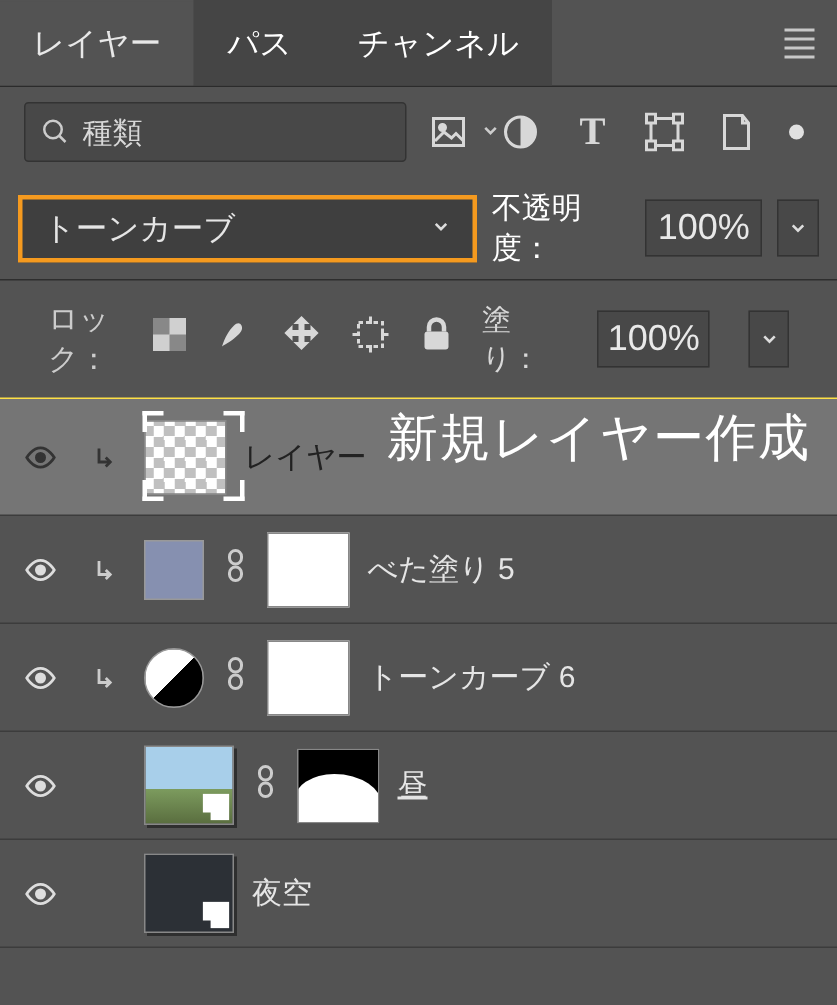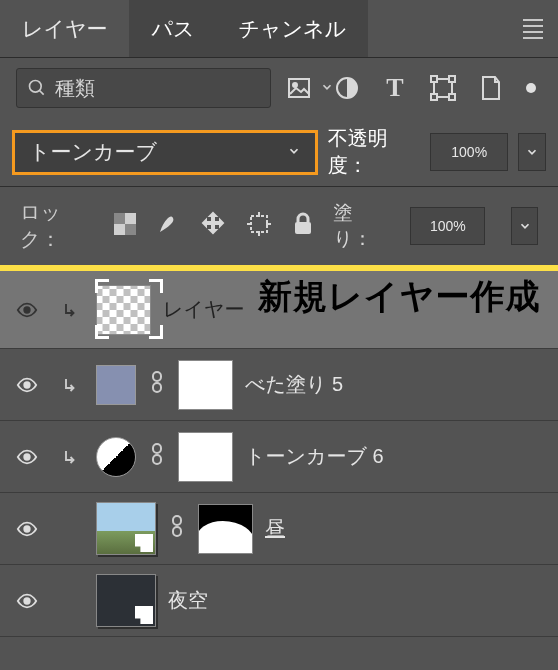--- a/index.html
+++ b/index.html
@@ -16,43 +16,43 @@
 .search-wrap { background:#484848; border:1px solid #333; border-radius:3px; display:flex; align-items:center; height:40px; width:255px; padding:0 10px;}
 .search-icon {font-size:18px;color:#ccc;}
 .search-input { flex:1; background:transparent; border:none; color:#d8d8d8; font-size:20px; padding-left:8px; outline:none;}
 .chev { margin-left:auto; font-size:14px; color:#ccc;}
 .filter-icons { display:flex; gap:22px; align-items:center; margin-left:auto; padding-right:6px;}
 .ficon{ width:26px; height:26px; display:flex; align-items:center; justify-content:center; color:#d8d8d8; font-size:20px;}
 .blend-row { display:flex; align-items:center; gap:10px; padding:7px 12px;}
 .blend-select { border:3px solid #f59a1f; background:#3f3f3f; height:45px; width:328px; display:flex; align-items:center; padding:0 14px; font-size:21px; color:#e5e5e5;}
 .blend-select .chev{ margin-left:auto;}
 .opacity-label{ font-size:20px; color:#ffffff;}
-.value-box{ background:#484848; border:1px solid #333; height:38px; width:84px; display:flex; align-items:center; justify-content:center; font-size:14px; color:#e8e8e8;}
+.value-box{ background:#484848; border:1px solid #333; height:38px; width:84px; display:flex; align-items:center; justify-content:center; font-size:24px; color:#e8e8e8;}
 .chev-btn{ background:#484848; border:1px solid #333; height:38px; width:30px; display:flex; align-items:center; justify-content:center; font-size:13px;}
-.lock-row{ display:flex; align-items:center; gap:20px; padding:12px 20px; border-bottom:6px solid #fde047; border-top:1px solid #2e2e2e;}
+.lock-row{ display:flex; align-items:center; gap:20px; padding:12px 32px; border-bottom:1px solid #fde047; border-top:1px solid #2e2e2e;}
 .lock-label{ font-size:20px;color:#ccc;}
 .fill-area{ margin-left:auto; display:flex; align-items:center; gap:26px;}
 .layers{ }
 .layer{ display:flex; align-items:center; height:72px; border-bottom:1px solid #3c3c3c; padding:0 12px; gap:12px; position:relative;}
 .layer.selected{ background:#757575; height:78px;}
 .vis{ width:30px; display:flex; justify-content:center;}
 .eye svg{ width:22px; height:22px;}
 .indent{ display:flex; width:30px; justify-content:center; color:#ccc; font-size:18px;}
 .clip-arrow{ transform: rotate(0deg); }
 .thumb{ width:55px; height:50px; border:1px solid #888; background:#fff; position:relative;}
 .thumb.checker{ background: repeating-conic-gradient(#c0c0c0 0% 25%, #fff 0% 50%) 50% / 14px 14px; }
 .thumb.adj-circle{ background: linear-gradient(135deg,#fff 50%, #000 50%); border-radius:50%; width:40px; height:40px; border:1px solid #999;}
 .thumb.color-fill{ width:40px; height:40px; background:#8690b0; border:1px solid #999;}
 .chain{ font-size:18px; color:#ccc; padding:0 2px;}
 .mask{ width:55px; height:50px; background:#fff; border:1px solid #888;}
 .mask.irregular{ background:#000; position:relative; overflow:hidden;}
 .mask.irregular::before{ content:''; position:absolute; top:35%; left:-5%; right:-5%; height:90%; background:#fff; border-radius:50% 60% 40% 50% / 45% 55% 40% 50%;}
 .label{ font-size:20px; color:#e5e5e5;}
 .label.underline{ text-decoration:underline;}
-.annotation{ position:absolute; left:258px; top:3px; font-size:34px; font-weight:700; color:#000000; letter-spacing:1px; white-space:nowrap;}
+.annotation{ position:absolute; left:258px; top:3px; font-size:34px; font-weight:400; color:#ffffff; letter-spacing:1px; white-space:nowrap;}
 .sel-bracket{ position:absolute; left:95px; top:8px; width:68px; height:60px; pointer-events:none;}
 .sel-bracket span{ position:absolute; width:14px; height:14px; border:3px solid #fff;}
 .sel-bracket .tl{ top:0; left:0; border-right:none; border-bottom:none;}
 .sel-bracket .tr{ top:0; right:0; border-left:none; border-bottom:none;}
 .sel-bracket .bl{ bottom:0; left:0; border-right:none; border-top:none;}
 .sel-bracket .br{ bottom:0; right:0; border-left:none; border-top:none;}
 .photo-thumb{ background: linear-gradient(#a8cfea 0%, #a8cfea 55%, #7c9b5e 55%, #5a6e3f 100%); width:60px; height:53px; position:relative; border:1px solid #888; box-shadow:2px 2px 0 #2f2f2f;}
 .photo-thumb::after{ content:''; position:absolute; right:2px; bottom:2px; width:18px; height:18px; background:#fff; clip-path: polygon(0 0, 100% 0, 100% 100%, 30% 100%, 30% 70%, 0 70%);}
 .dark-thumb{ background:#2c3036; width:60px; height:53px; border:1px solid #888; position:relative; box-shadow:2px 2px 0 #2f2f2f;}
 .dark-thumb::after{ content:''; position:absolute; right:2px; bottom:2px; width:18px; height:18px; background:#fff; clip-path: polygon(0 0, 100% 0, 100% 100%, 30% 100%, 30% 70%, 0 70%);}

